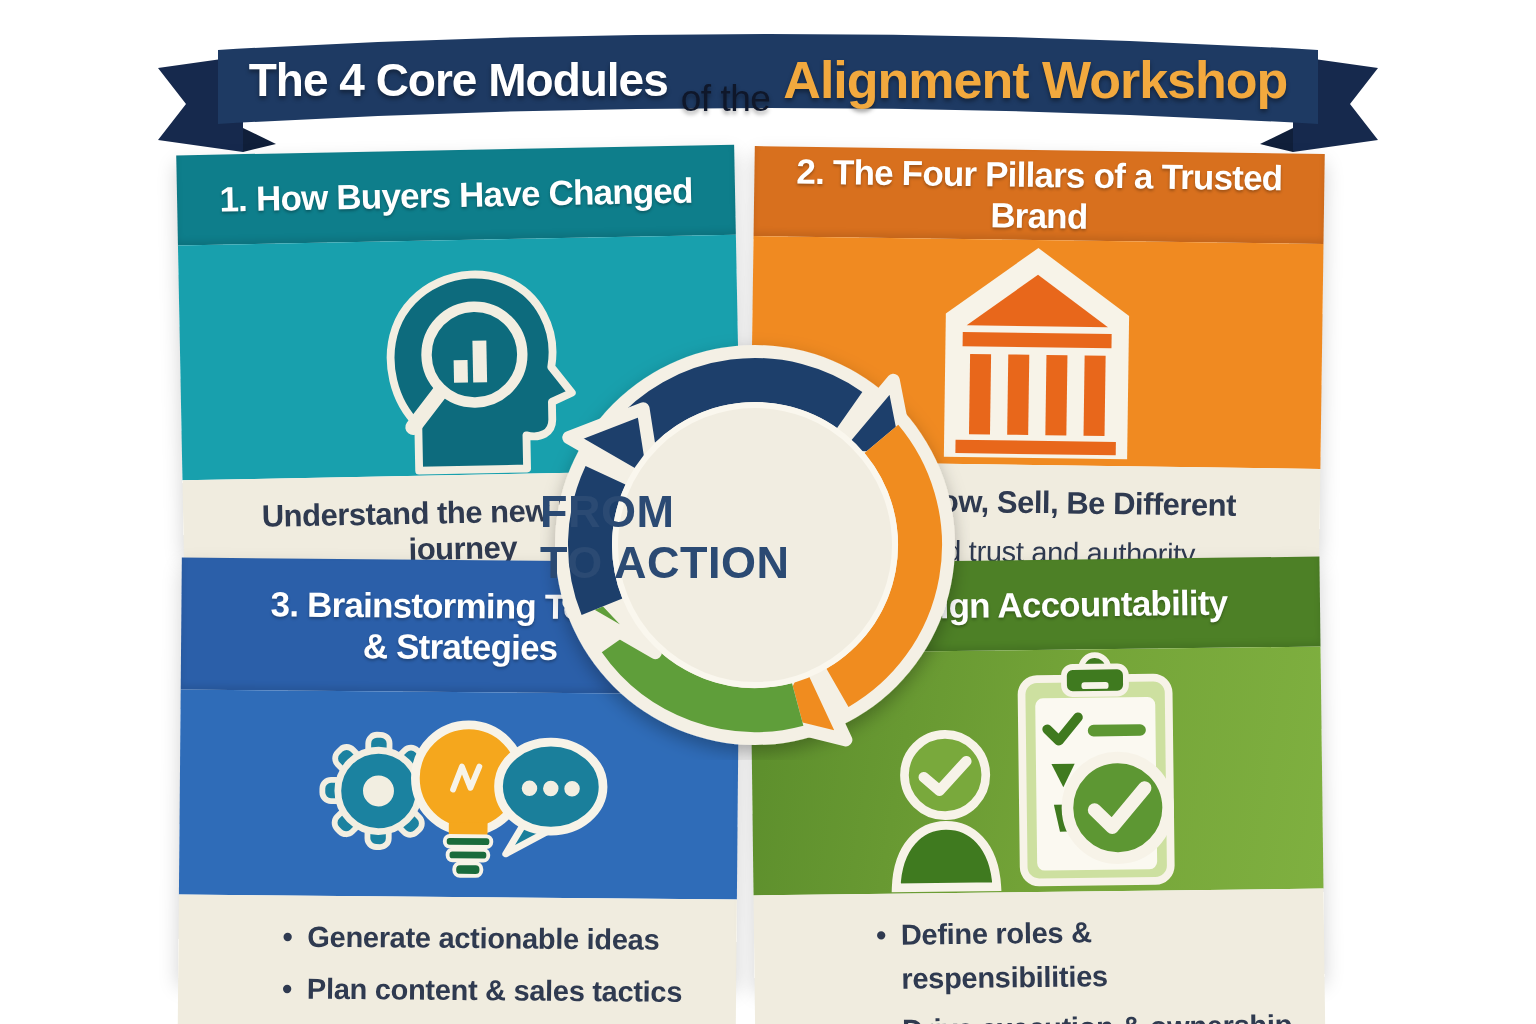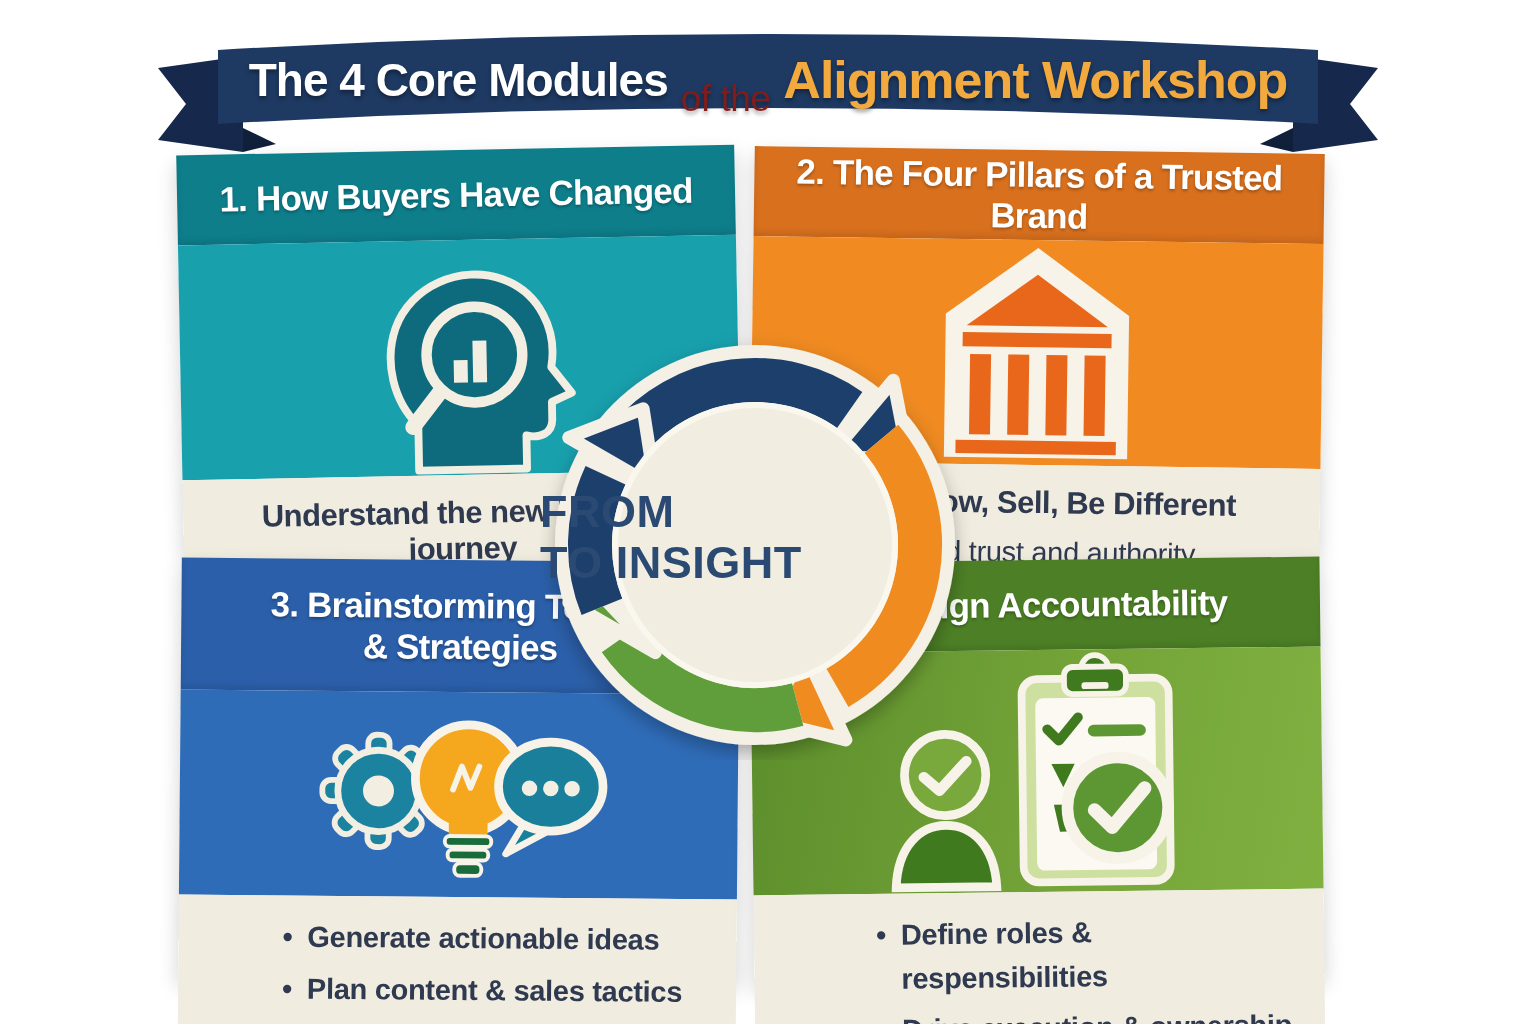--- a/index.html
+++ b/index.html
@@ -7,21 +7,21 @@
        font-family:"Liberation Sans","DejaVu Sans",sans-serif;}
   .stage{position:relative;width:1536px;height:884px;background:#fff;}
 
   
   .banner{position:absolute;left:148px;top:10px;width:1240px;height:152px;}
   .banner svg{position:absolute;inset:0;}
   .banner-text{position:absolute;left:0;right:0;top:34px;height:72px;
     display:flex;align-items:center;justify-content:center;gap:13px;
     text-shadow:0 3px 4px rgba(0,0,0,.38);white-space:nowrap;}
   .banner-main{font-size:46px;font-weight:700;color:#ffffff;letter-spacing:-1px;}
-  .banner-conn{font-size:37px;font-weight:400;color:#7f1d1d;letter-spacing:-0.5px;margin-top:37px;}
+  .banner-conn{font-size:37px;font-weight:400;color:#0f172a;letter-spacing:-0.5px;margin-top:37px;}
   .banner-accent{font-size:52px;font-weight:700;color:var(--color-gold);letter-spacing:-1px;}
 
   
   .modules{position:absolute;left:180px;top:150px;width:1142px;height:830px;
     display:grid;grid-template-columns:558px 570px;grid-template-rows:398px 420px;
     column-gap:14px;row-gap:12px;}
   .panel{position:relative;display:flex;flex-direction:column;
     box-shadow:0 9px 20px rgba(0,0,0,.18);}
   .p1{transform:rotate(-1.1deg);}
   .p2{transform:rotate(0.8deg);}
@@ -244,17 +244,17 @@
       <polygon points="-186.2,57.5 -173.9,28.8 -99.6,107.5" style="fill:var(--color-arrow-green);stroke:#f4f0e5;stroke-width:13;stroke-linejoin:round"></polygon>
 
       <path d="M -153.0 61.8 A 165 165 0 0 1 -149.5 -69.8" style="fill:none;stroke:#f4f0e5;stroke-width:62"></path>
       <path d="M -153.0 61.8 A 165 165 0 0 1 -149.5 -69.8" style="fill:none;stroke:var(--color-arrow-navy);stroke-width:44"></path>
       <polygon points="-186.2,-107.5 -111.9,-136.2 -99.6,-57.5" style="fill:var(--color-arrow-navy);stroke:#f4f0e5;stroke-width:13;stroke-linejoin:round"></polygon>
 
       <circle r="140" style="fill:#f1ede1;stroke:#faf7ee;stroke-width:6"></circle>
     </svg>
     <div class="cycle-text">
       <span class="cline">FROM</span>
-      <span class="cline">TO INSIGHT</span>
+      <span class="cline">TO ACTION</span>
     </div>
   </div>
 
 </div>
 
 </body></html>

